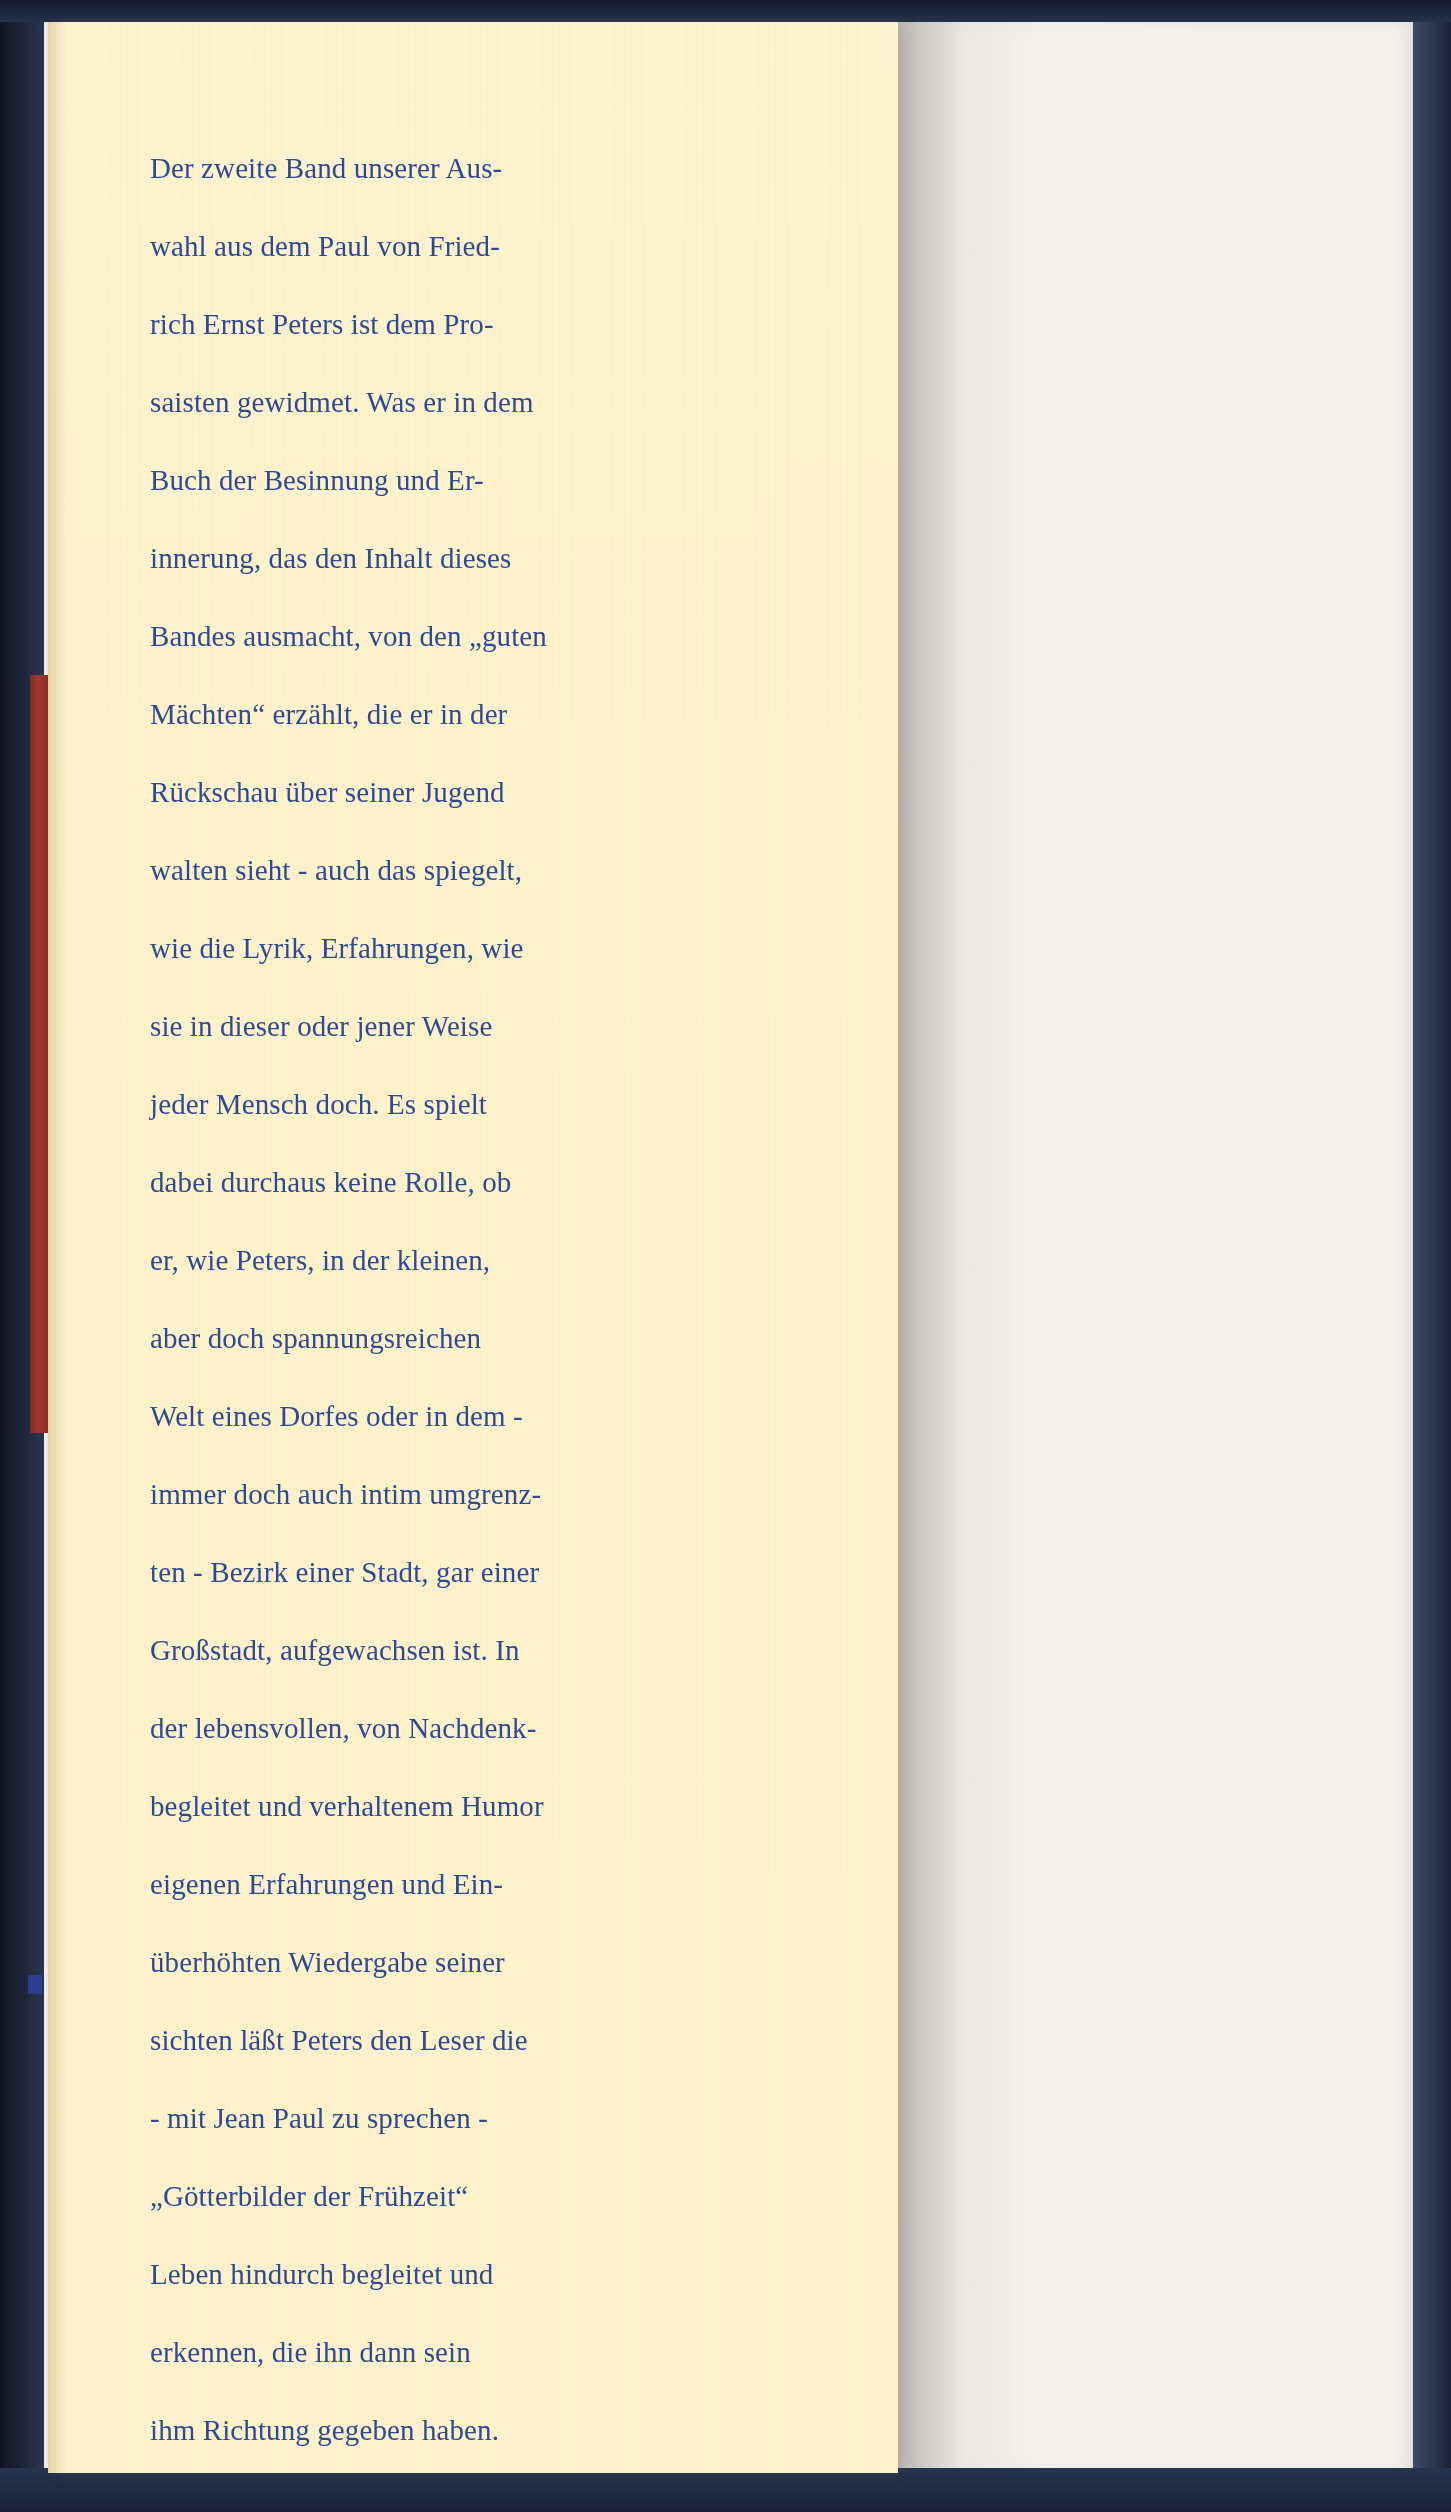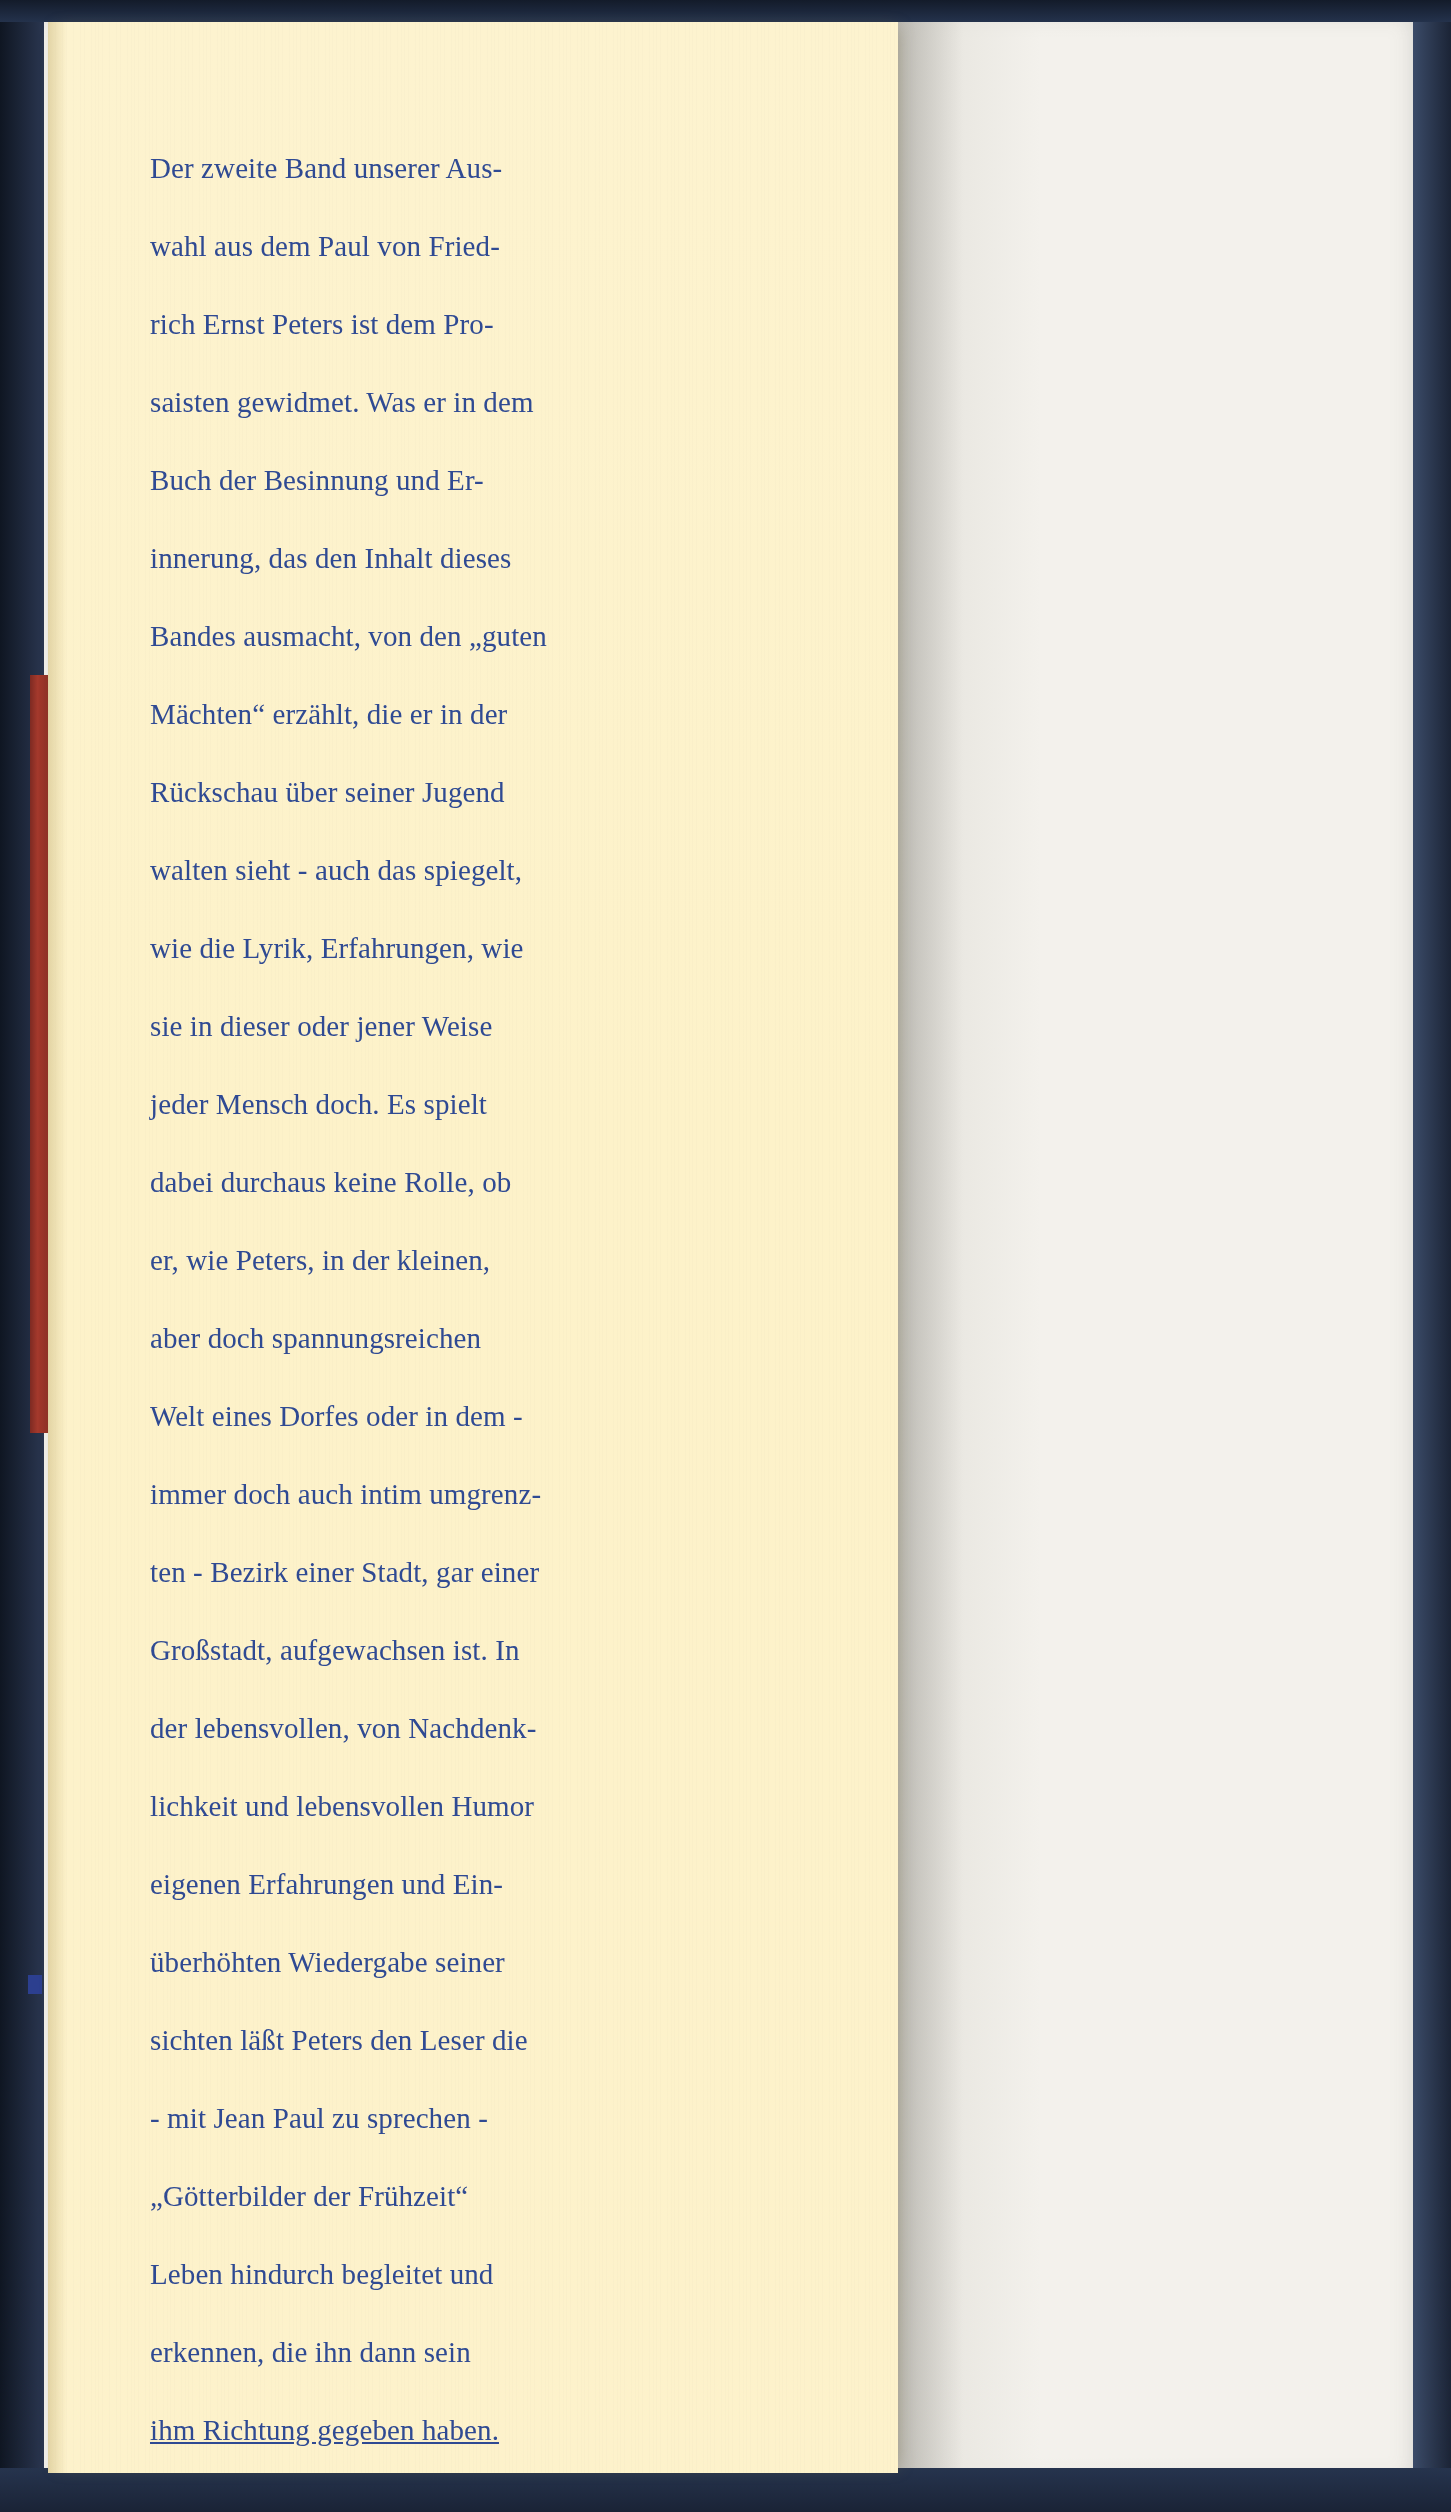--- a/index.html
+++ b/index.html
@@ -132,21 +132,21 @@
     top: 125px;
     width: 594px;
     color: #2f4a93;
     font-size: 29px;
     line-height: 70px;
     text-align: justify;
     text-justify: inter-word;
     letter-spacing: 0.1px;
   }
   .flap-text p { margin: 8px; }
-  .flap-text p:last-child { text-align: justify; text-decoration: underline; }
+  .flap-text p:last-child { text-align: justify; }
   .flap-text .last-line { text-align: left; }
 </style>
 </head>
 <body>
 
 <div id="page">
 
   <div class="cover-dark"></div>
 
   <div class="endpaper"></div>
@@ -179,21 +179,21 @@
     <p>sie in dieser oder jener Weise</p>
     <p>jeder Mensch doch. Es spielt</p>
     <p>dabei durchaus keine Rolle, ob</p>
     <p>er, wie Peters, in der kleinen,</p>
     <p>aber doch spannungsreichen</p>
     <p>Welt eines Dorfes oder in dem -</p>
     <p>immer doch auch intim umgrenz-</p>
     <p>ten - Bezirk einer Stadt, gar einer</p>
     <p>Großstadt, aufgewachsen ist. In</p>
     <p>der lebensvollen, von Nachdenk-</p>
-    <p>lichkeit und lebensvollen Humor</p>
+    <p>begleitet und verhaltenem Humor</p>
     <p>eigenen Erfahrungen und Ein-</p>
     <p>überhöhten Wiedergabe seiner</p>
     <p>sichten läßt Peters den Leser die</p>
     <p>- mit Jean Paul zu sprechen -</p>
     <p>„Götterbilder der Frühzeit“</p>
     <p>Leben hindurch begleitet und</p>
     <p>erkennen, die ihn dann sein</p>
     <p class="last-line">ihm Richtung gegeben haben.</p>
   </div>
 

